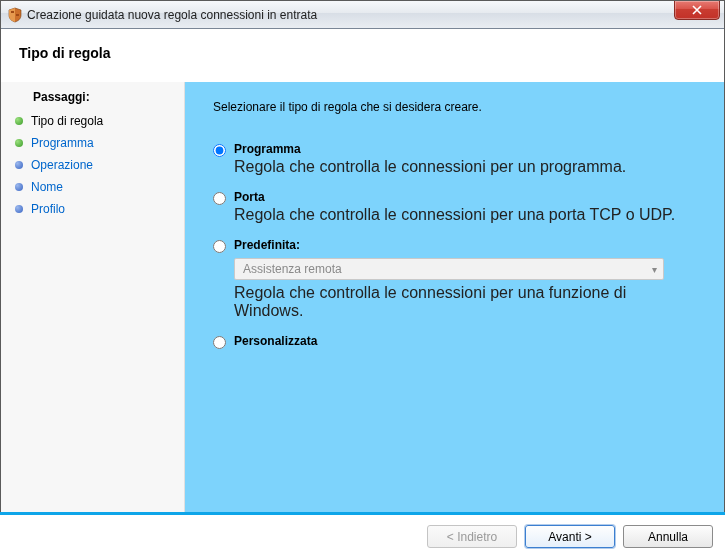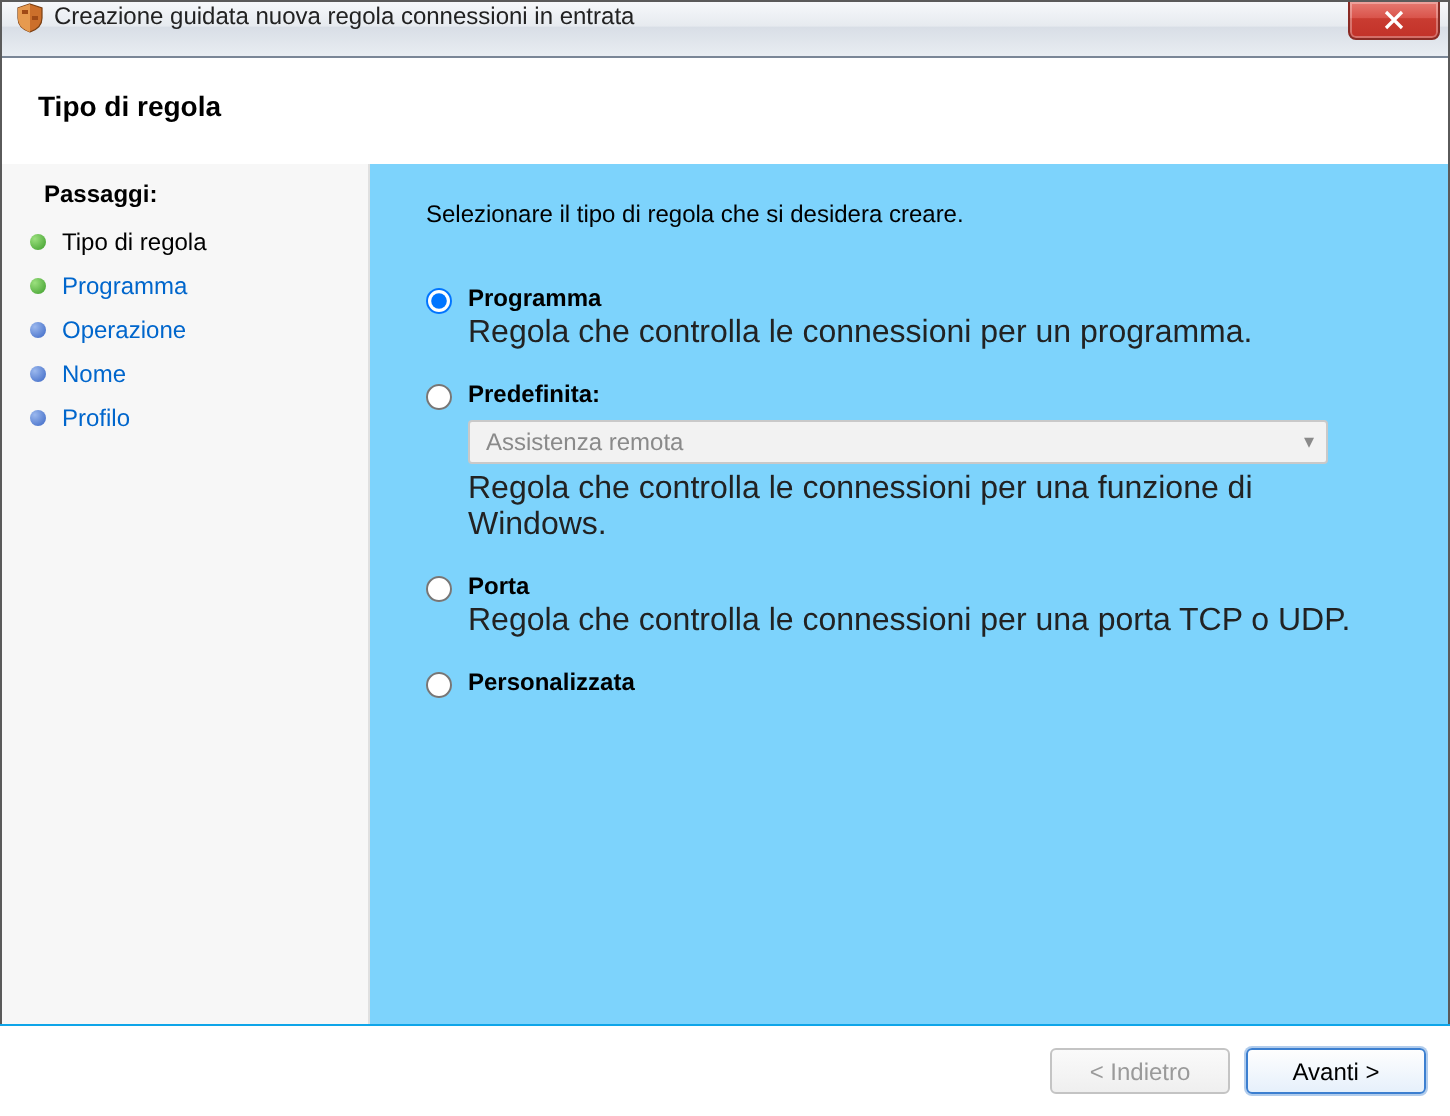--- a/index.html
+++ b/index.html
@@ -14,21 +14,21 @@
     overflow: hidden;
     border: 1px solid #5a5a5a;
   }
 
   
   .titlebar {
     height: 28px;
     background: linear-gradient(to bottom, #f6f8fb 0%, #e6eaef 45%, #d8dee6 46%, #e9edf2 100%);
     border-bottom: 1px solid #7a8696;
     display: flex;
-    align-items: flex-start;
+    align-items: center;
     padding: 0 0 0 6px;
     position: relative;
   }
   .titlebar .title-text {
     margin-left: 4px;
     color: #222;
     font-size: 12px;
   }
   .titlebar .icon-shield {
     width: 16px; height: 16px;
@@ -78,21 +78,21 @@
   
   .sidebar {
     width: 184px;
     background: #f7f7f7;
     border-right: 1px solid #e0e0e0;
     padding: 8px 0;
   }
   .sidebar-title {
     font-weight: bold;
     font-size: 12px;
-    padding: 0 14px 6px 21px;
+    padding: 0 14px 6px 32px;
     color: #000;
   }
   .step {
     display: flex;
     align-items: center;
     padding: 4px 14px;
     font-size: 12px;
     cursor: default;
   }
   .step .bullet {
@@ -165,21 +165,21 @@
   }
   .help-link a {
     color: #0066cc;
     text-decoration: underline;
     font-size: 12px;
   }
 
   
   .footer {
     height: 46px;
-    border-top: 1px solid #0ea5e9;
+    border-top: 3px solid #0ea5e9;
     background: #fff;
     display: flex;
     justify-content: flex-end;
     align-items: center;
     padding-right: 12px;
     gap: 8px;
     position: absolute;
     bottom: 0; left: 0; right: 0;
   }
   .btn {
@@ -265,50 +265,51 @@
         <input type="radio" name="ruletype" checked="" style="">
         <span class="option-body">
           <span class="option-label">Programma</span>
           <div class="option-desc">Regola che controlla le connessioni per un programma.</div>
         </span>
       </label>
 
       <label class="option">
         <input type="radio" name="ruletype" style="">
         <span class="option-body">
+          <span class="option-label">Porta</span>
+          <div class="option-desc">Regola che controlla le connessioni per una porta TCP o UDP.</div>
+        </span>
+      </label>
+
+      <label class="option">
+        <input type="radio" name="ruletype" style="">
+        <span class="option-body">
           <span class="option-label">Predefinita:</span>
           <div class="option-select">
             <div class="combo">
               <span>Assistenza remota</span>
               <span class="chev">▾</span>
             </div>
           </div>
           <div class="option-desc">Regola che controlla le connessioni per una funzione di Windows.</div>
         </span>
       </label>
 
       <label class="option">
         <input type="radio" name="ruletype" style="">
         <span class="option-body">
-          <span class="option-label">Porta</span>
-          <div class="option-desc">Regola che controlla le connessioni per una porta TCP o UDP.</div>
-        </span>
-      </label>
-
-      <label class="option">
-        <input type="radio" name="ruletype" style="">
-        <span class="option-body">
           <span class="option-label">Personalizzata</span>
         </span>
       </label>
 
     </div>
 
     <div class="help-link">
       <a href="#">Ulteriori informazioni sui tipi di regole</a>
     </div>
   </div>
 </div>
 
 <div class="footer">
   <button class="btn" disabled="">&lt; Indietro</button>
   <button class="btn primary">Avanti &gt;</button>
+  <button class="btn">Annulla</button>
 </div>
 
 </body></html>

